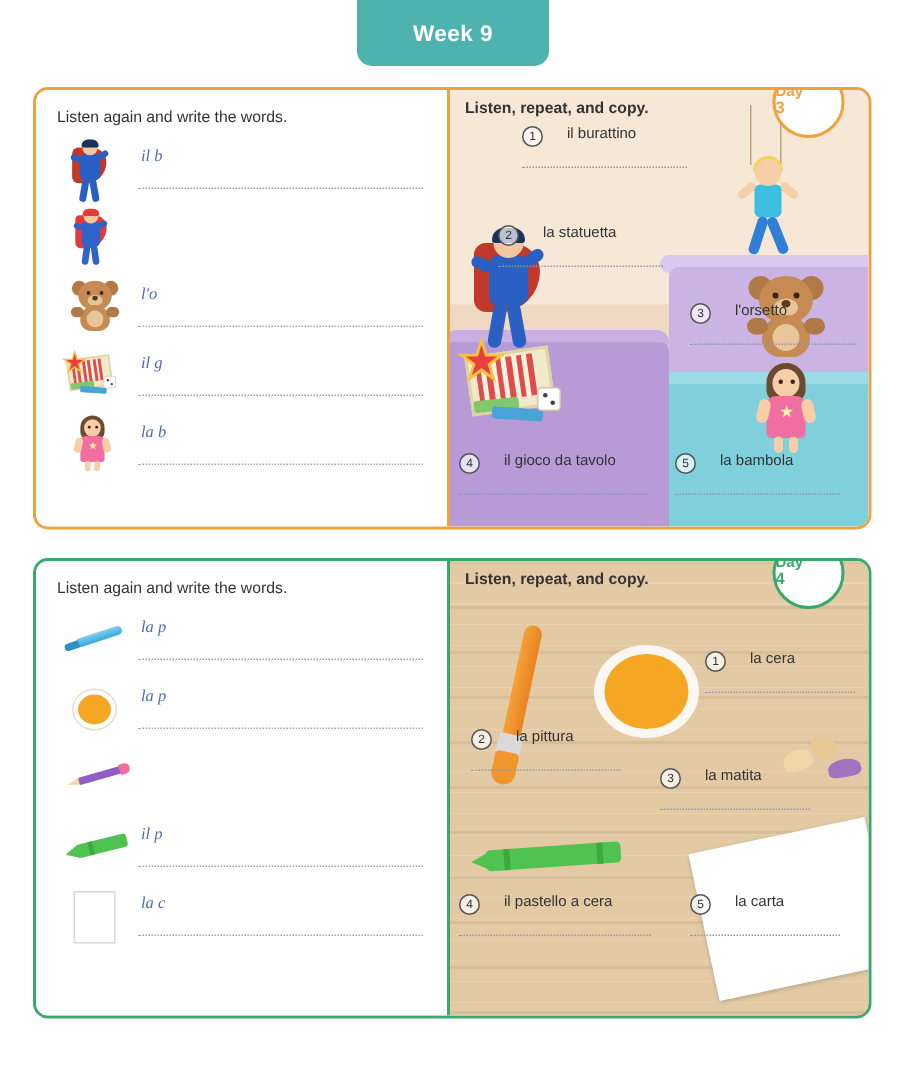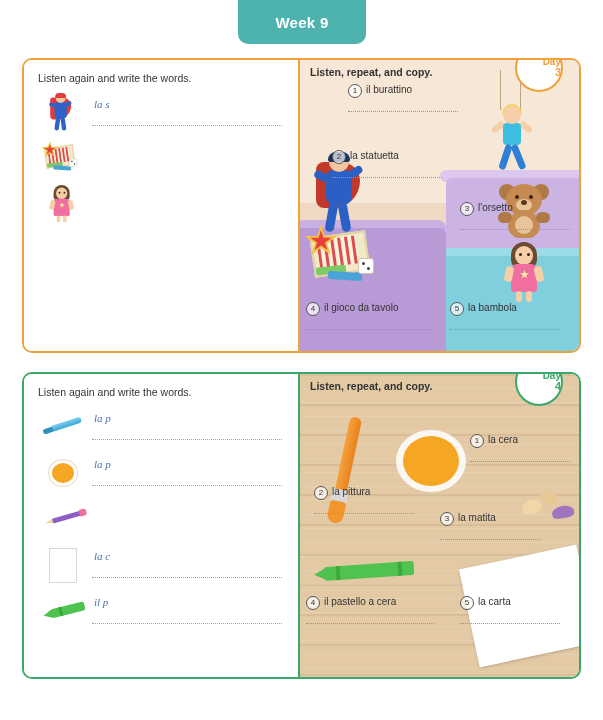--- a/index.html
+++ b/index.html
@@ -93,21 +93,21 @@
     right: 16px;
     top: -16px;
     width: 44px;
     height: 44px;
     border-radius: 50%;
     background: #ffffff;
     border: 2px solid #f0a13c;
     color: #f0a13c;
     display: flex;
     flex-direction: column;
-    align-items: flex-end;
+    align-items: flex-start;
     justify-content: center;
     font-size: 10px;
     font-weight: bold;
     line-height: 1.05;
     z-index: 30;
   }
   .card.day4 .day-badge { border-color: #3aa86a; color: #3aa86a; }
   .day-badge .dnum { font-size: 11px; }
 
   
@@ -164,21 +164,21 @@
     border: 1px solid #555;
     border-radius: 50%;
     font-size: 8px;
     line-height: 11px;
     text-align: center;
     margin-right: 4px;
     color: #333;
     background: rgba(255,255,255,0.7);
     flex: 0 0 12px;
   }
-  .num-text { padding-top: 0px; }
+  .num-text { padding-top: 0px; margin-left: 12px; }
   .ritem { position: absolute; z-index: 8; }
   .ritem .dotline2 {
     border-bottom: 1.5px dotted #8d98aa;
     height: 1px;
     margin-top: 12px;
   }
 
   
   .scene3 {
     position: absolute;
@@ -353,72 +353,115 @@
 <div class="week-banner">
   <span>Week 9</span>
 </div>
 
 <div class="card day3">
   <div class="card-inner">
 
     <div class="left-pane">
       <div class="pane-title">Listen again and write the words.</div>
 
+      <div class="write-row">
+        <div class="thumb">
+          <div class="fig hero-blue t-hero-blue">
+            <div class="cape"></div>
+              <div class="body"></div>
+              <div class="armL"></div>
+              <div class="armR"></div>
+            <div class="head"></div>
+              <div class="mask"></div>
+              <div class="legL"></div>
+              <div class="legR"></div>
+          </div>
+        </div>
+        <div class="write-area">
+          <span class="prompt-text">il b</span>
+          <span class="dotline"></span>
+        </div>
+      </div>
 
       <div class="write-row">
         <div class="thumb">
           <div class="fig hero-red t-hero-red">
             <div class="cape"></div>
               <div class="body"></div>
               <div class="armL"></div>
               <div class="armR"></div>
             <div class="head"></div>
               <div class="mask"></div>
               <div class="legL"></div>
               <div class="legR"></div>
           </div>
         </div>
+      </div>
+
+      <div class="write-row">
+        <div class="thumb">
+          <div class="fig bear t-bear">
+            <div class="earL"></div>
+              <div class="earR"></div>
+              <div class="head"></div>
+            <div class="eyeL"></div>
+              <div class="eyeR"></div>
+              <div class="snout"></div>
+              <div class="nose"></div>
+            <div class="body"></div>
+              <div class="belly"></div>
+              <div class="armL"></div>
+              <div class="armR"></div>
+          </div>
+        </div>
         <div class="write-area">
-          <span class="prompt-text">la s</span>
+          <span class="prompt-text">l'o</span>
           <span class="dotline"></span>
         </div>
       </div>
-
 
       <div class="write-row">
         <div class="thumb">
           <div class="fig boardgame t-board">
             <div class="box"></div>
               <div class="grid"></div>
               <div class="star"></div>
               <div class="starin"></div>
             <div class="card1"></div>
               <div class="card2"></div>
               <div class="die"></div>
               <div class="pipA"></div>
               <div class="pipB"></div>
           </div>
+        </div>
+        <div class="write-area">
+          <span class="prompt-text">il g</span>
+          <span class="dotline"></span>
         </div>
       </div>
 
       <div class="write-row">
         <div class="thumb">
           <div class="fig doll t-doll">
             <div class="hair"></div>
               <div class="head"></div>
               <div class="eyeL"></div>
               <div class="eyeR"></div>
             <div class="dress"></div>
               <div class="star"></div>
               <div class="armL"></div>
               <div class="armR"></div>
             <div class="legL"></div>
               <div class="legR"></div>
           </div>
         </div>
+        <div class="write-area">
+          <span class="prompt-text">la b</span>
+          <span class="dotline"></span>
+        </div>
       </div>
     </div>
 
     <div class="divider"></div>
 
     <div class="right-pane">
       <div class="scene3">
         <div class="s3-wall"></div>
         <div class="s3-floor"></div>
         <div class="s3-shelf-top"></div>
@@ -578,38 +621,38 @@
           <div class="t-pencil">
               <div class="wood"></div>
               <div class="body"></div>
               <div class="eraser"></div>
             </div>
         </div>
       </div>
 
       <div class="write-row">
         <div class="thumb">
-          <div class="t-paper"></div>
-        </div>
-        <div class="write-area">
-          <span class="prompt-text">la c</span>
-          <span class="dotline"></span>
-        </div>
-      </div>
-
-      <div class="write-row">
-        <div class="thumb">
           <div class="t-crayon">
               <div class="tip"></div>
               <div class="body"></div>
               <div class="band"></div>
             </div>
         </div>
         <div class="write-area">
           <span class="prompt-text">il p</span>
+          <span class="dotline"></span>
+        </div>
+      </div>
+
+      <div class="write-row">
+        <div class="thumb">
+          <div class="t-paper"></div>
+        </div>
+        <div class="write-area">
+          <span class="prompt-text">la c</span>
           <span class="dotline"></span>
         </div>
       </div>
     </div>
 
     <div class="divider"></div>
 
     <div class="right-pane">
       <div class="scene4">
         <div class="paint-brush">

